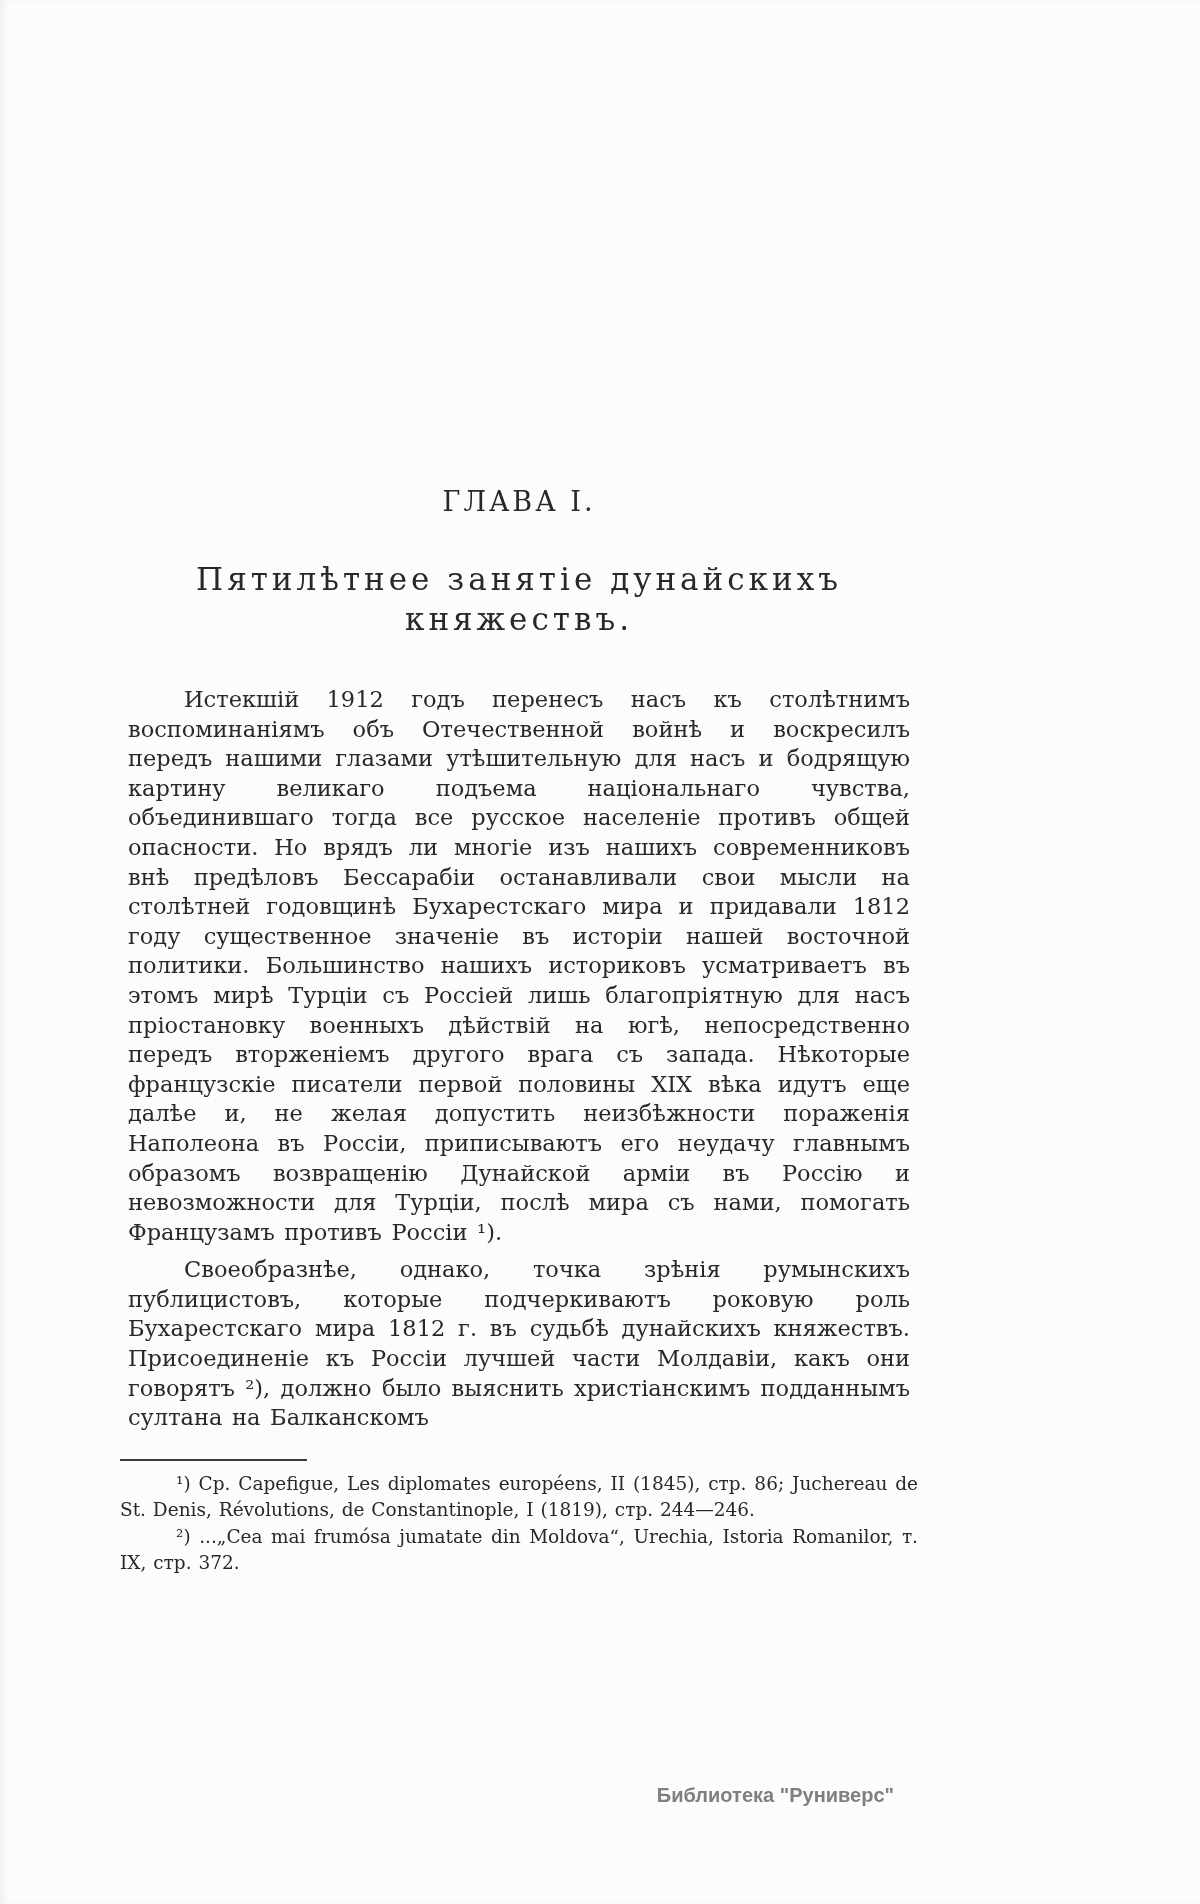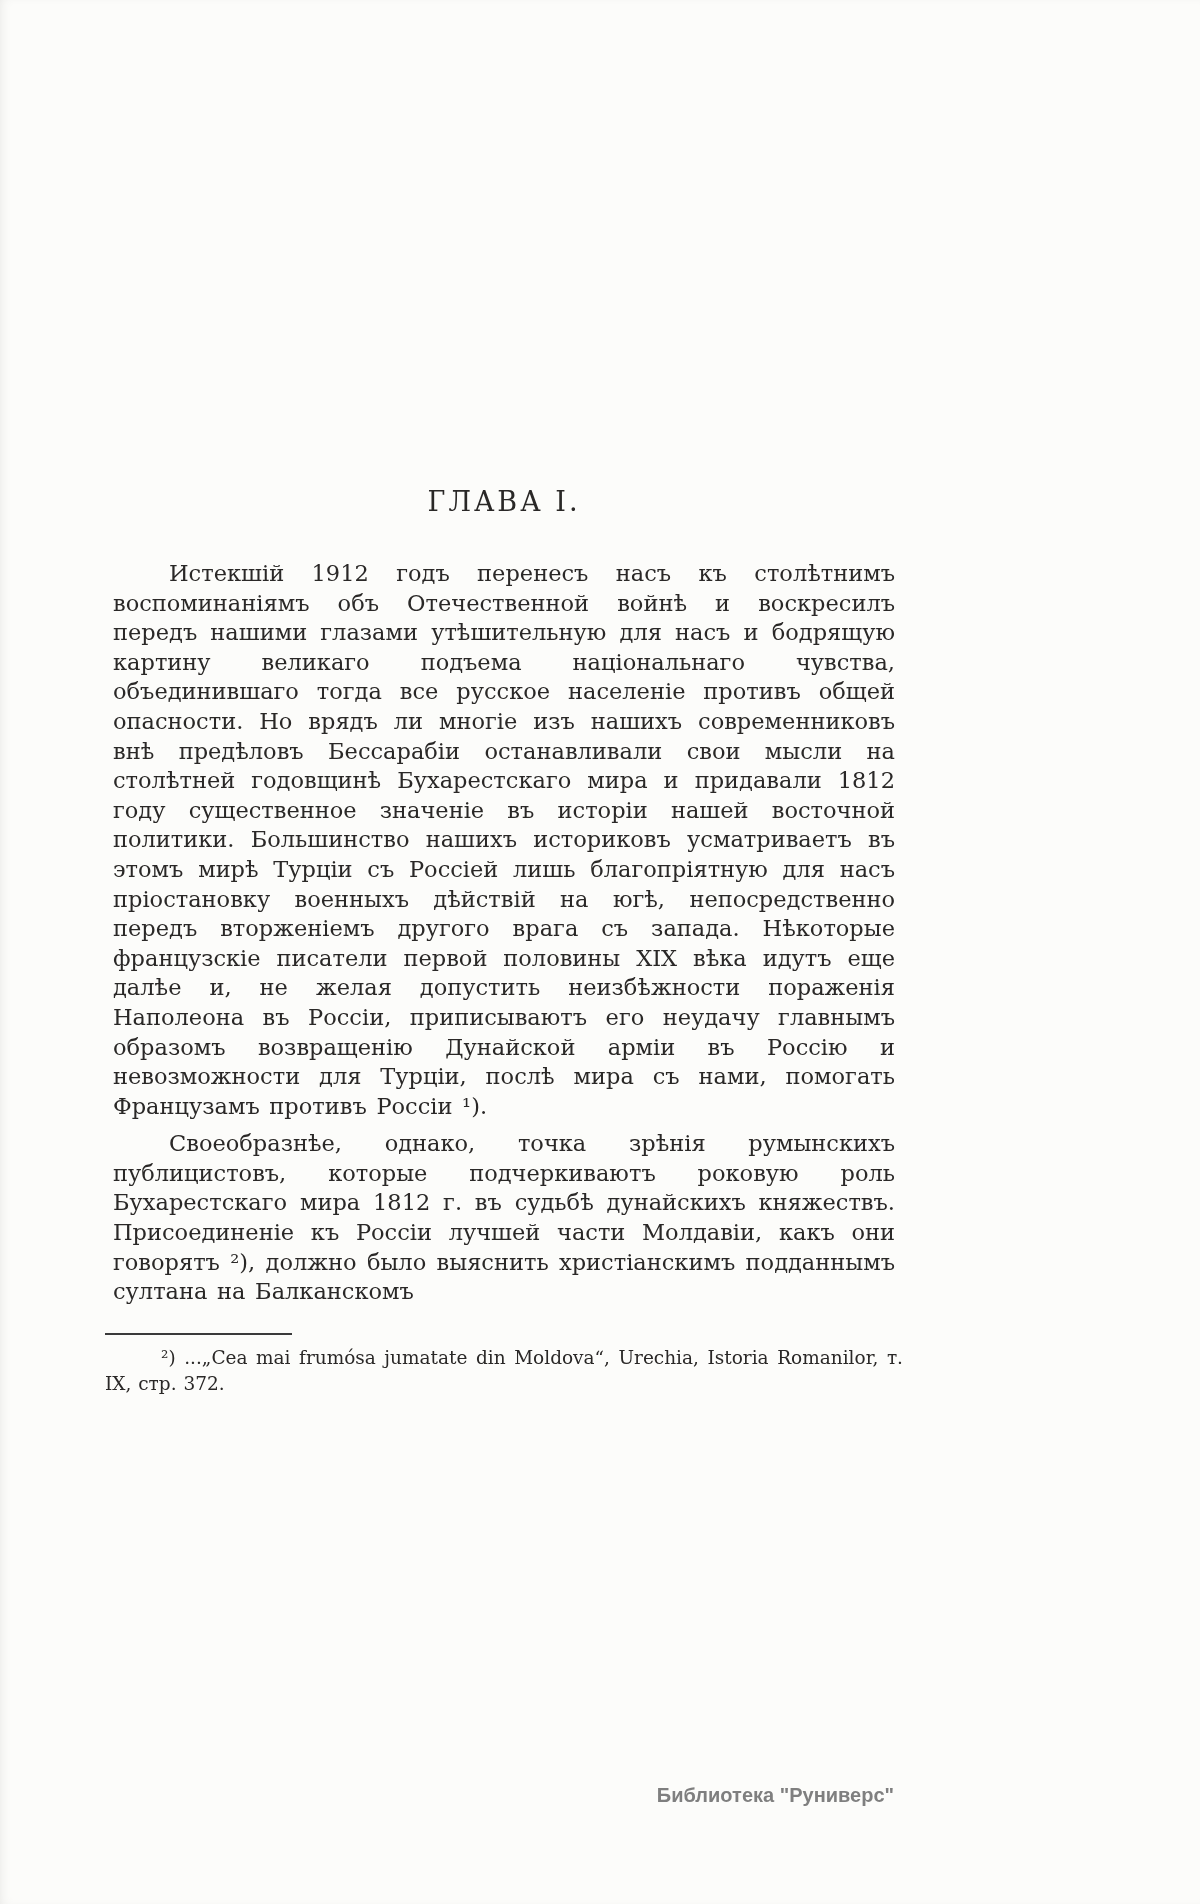--- a/index.html
+++ b/index.html
@@ -14,21 +14,21 @@
     width: 1200px;
     height: 1904px;
     background: #fcfcfa;
     color: #2a2827;
     font-family: "DejaVu Serif", "Liberation Serif", serif;
     overflow: hidden;
     box-shadow: inset 6px 0 14px -8px rgba(0,0,0,0.12);
   }
   .text-col {
     position: absolute;
-    left: 105px;
+    left: 120px;
     top: 486px;
     width: 798px;
   }
   .chapter-heading {
     text-align: center;
     font-size: 27px;
     letter-spacing: 3px;
     margin: 0 0 42px 0;
     font-weight: 400;
   }
@@ -76,28 +76,30 @@
 </style>
 </head>
 <body>
 
 <div class="page">
 
   <div class="text-col">
 
     <div class="chapter-heading">ГЛАВА I.</div>
 
+    <h1 class="page-title">Пятилѣтнее занятіе дунайскихъ княжествъ.</h1>
 
     <p class="body-para">Истекшій 1912 годъ перенесъ насъ къ столѣтнимъ воспоминаніямъ объ Отечественной войнѣ и воскресилъ передъ нашими глазами утѣшительную для насъ и бодрящую картину великаго подъема національнаго чувства, объединившаго тогда все русское населеніе противъ общей опасности. Но врядъ ли многіе изъ нашихъ современниковъ внѣ предѣловъ Бессарабіи останавливали свои мысли на столѣтней годовщинѣ Бухарестскаго мира и придавали 1812 году существенное значеніе въ исторіи нашей восточной политики. Большинство нашихъ историковъ усматриваетъ въ этомъ мирѣ Турціи съ Россіей лишь благопріятную для насъ пріостановку военныхъ дѣйствій на югѣ, непосредственно передъ вторженіемъ другого врага съ запада. Нѣкоторые французскіе писатели первой половины XIX вѣка идутъ еще далѣе и, не желая допустить неизбѣжности пораженія Наполеона въ Россіи, приписываютъ его неудачу главнымъ образомъ возвращенію Дунайской арміи въ Россію и невозможности для Турціи, послѣ мира съ нами, помогать Французамъ противъ Россіи ¹).</p>
 
     <p class="body-para">Своеобразнѣе, однако, точка зрѣнія румынскихъ публицистовъ, которые подчеркиваютъ роковую роль Бухарестскаго мира 1812 г. въ судьбѣ дунайскихъ княжествъ. Присоединеніе къ Россіи лучшей части Молдавіи, какъ они говорятъ ²), должно было выяснить христіанскимъ подданнымъ султана на Балканскомъ</p>
 
     <hr class="footnote-rule">
 
     <div class="footnotes">
+      <p class="footnote">¹) Ср. Capefigue, Les diplomates européens, II (1845), стр. 86; Juchereau de St. Denis, Révolutions, de Constantinople, I (1819), стр. 244—246.</p>
       <p class="footnote">²) ...„Cea mai frumósa jumatate din Moldova“, Urechia, Istoria Romanilor, т. IX, стр. 372.</p>
     </div>
 
   </div>
 
   <div class="watermark">Библиотека "Руниверс"</div>
 
 </div>
 
 </body></html>

